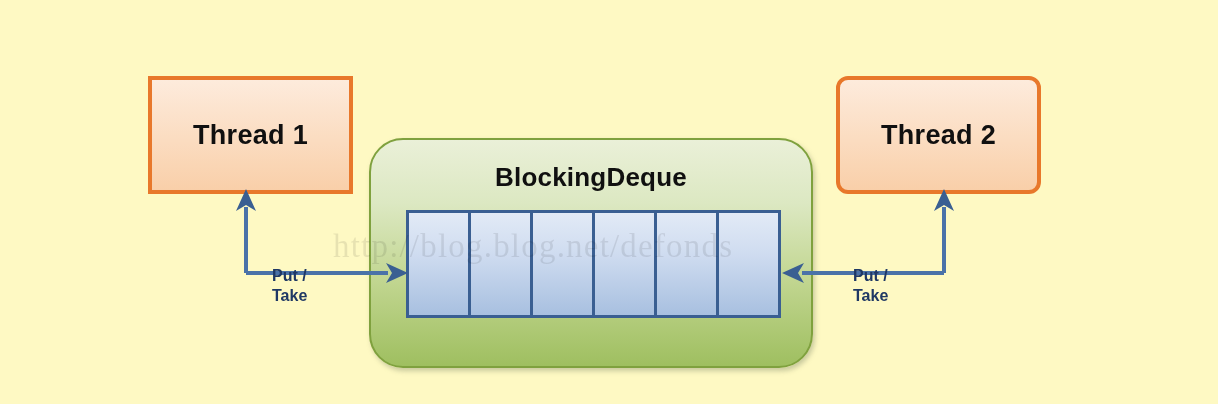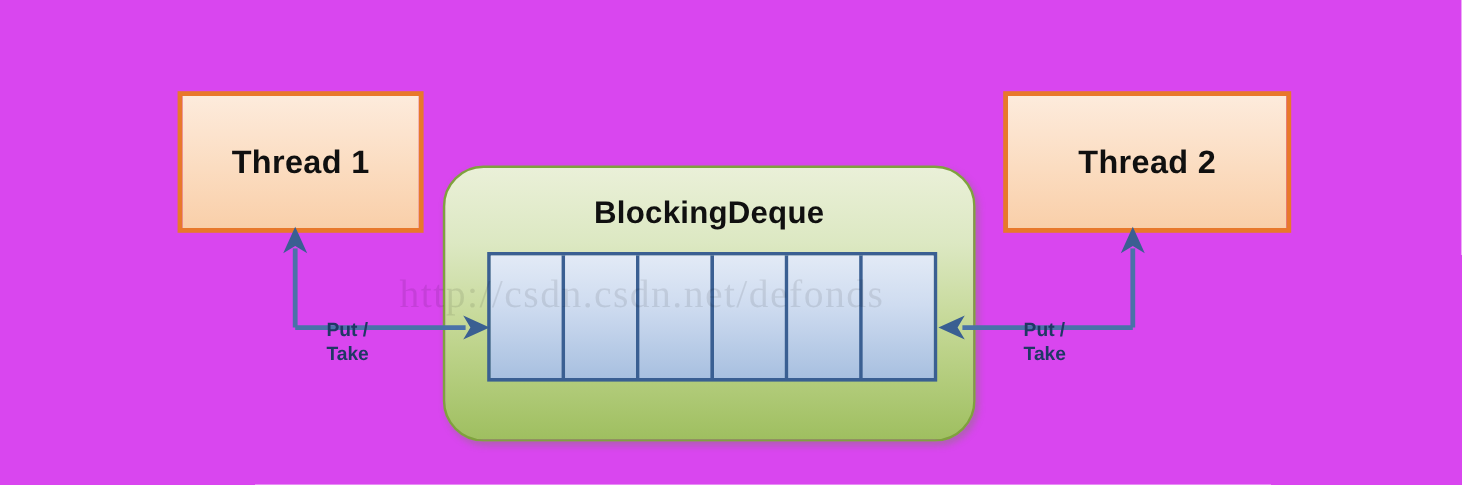--- a/index.html
+++ b/index.html
@@ -7,21 +7,21 @@
     padding: 0;
     background: #ffffff;
   }
   body {
     font-family: "Liberation Sans", sans-serif;
   }
   #canvas {
     position: relative;
     width: 1218px;
     height: 404px;
-    background: #d946ef;
+    background: #fef9c3;
     overflow: hidden;
   }
 
   
   .thread-box {
     position: absolute;
     box-sizing: border-box;
     border: 4px solid #E8782B;
     background: linear-gradient(180deg, #FDEBDC 0%, #FBDCC0 55%, #F9CFA9 100%);
     display: flex;
@@ -29,21 +29,21 @@
     justify-content: center;
   }
   .thread-box .thread-label {
     font-size: 27px;
     font-weight: bold;
     color: #101010;
     letter-spacing: 0.3px;
     white-space: nowrap;
   }
   #thread1-box { left: 148px; top: 76px; width: 205px; height: 118px; }
-  #thread2-box { left: 836px; top: 76px; width: 240px; height: 118px; }
+  #thread2-box { left: 836px; top: 76px; width: 205px; height: 118px; border-radius: 12px; }
 
   
   #deque-container {
     position: absolute;
     left: 369px;
     top: 138px;
     width: 444px;
     height: 230px;
     box-sizing: border-box;
     border: 2px solid #7FA13E;
@@ -138,21 +138,21 @@
     <div id="cell-strip">
       <div class="deque-cell"></div>
       <div class="deque-cell"></div>
       <div class="deque-cell"></div>
       <div class="deque-cell"></div>
       <div class="deque-cell"></div>
       <div class="deque-cell"></div>
     </div>
   </div>
 
-  <div id="watermark">http://csdn.csdn.net/defonds</div>
+  <div id="watermark">http://blog.blog.net/defonds</div>
 
   <svg id="connector-left" class="connector-svg" viewBox="0 0 185 95" xmlns="http://www.w3.org/2000/svg">
 
     <path d="M 16 88 L 16 22" stroke="#4A72A8" stroke-width="4" fill="none"></path>
 
     <path d="M 16 88 L 158 88" stroke="#4A72A8" stroke-width="4" fill="none"></path>
 
     <path d="M 16 4 L 6 26 L 16 20 L 26 26 Z" fill="#3A5F92"></path>
 
     <path d="M 178 88 L 156 78 L 162 88 L 156 98 Z" fill="#3A5F92"></path>

